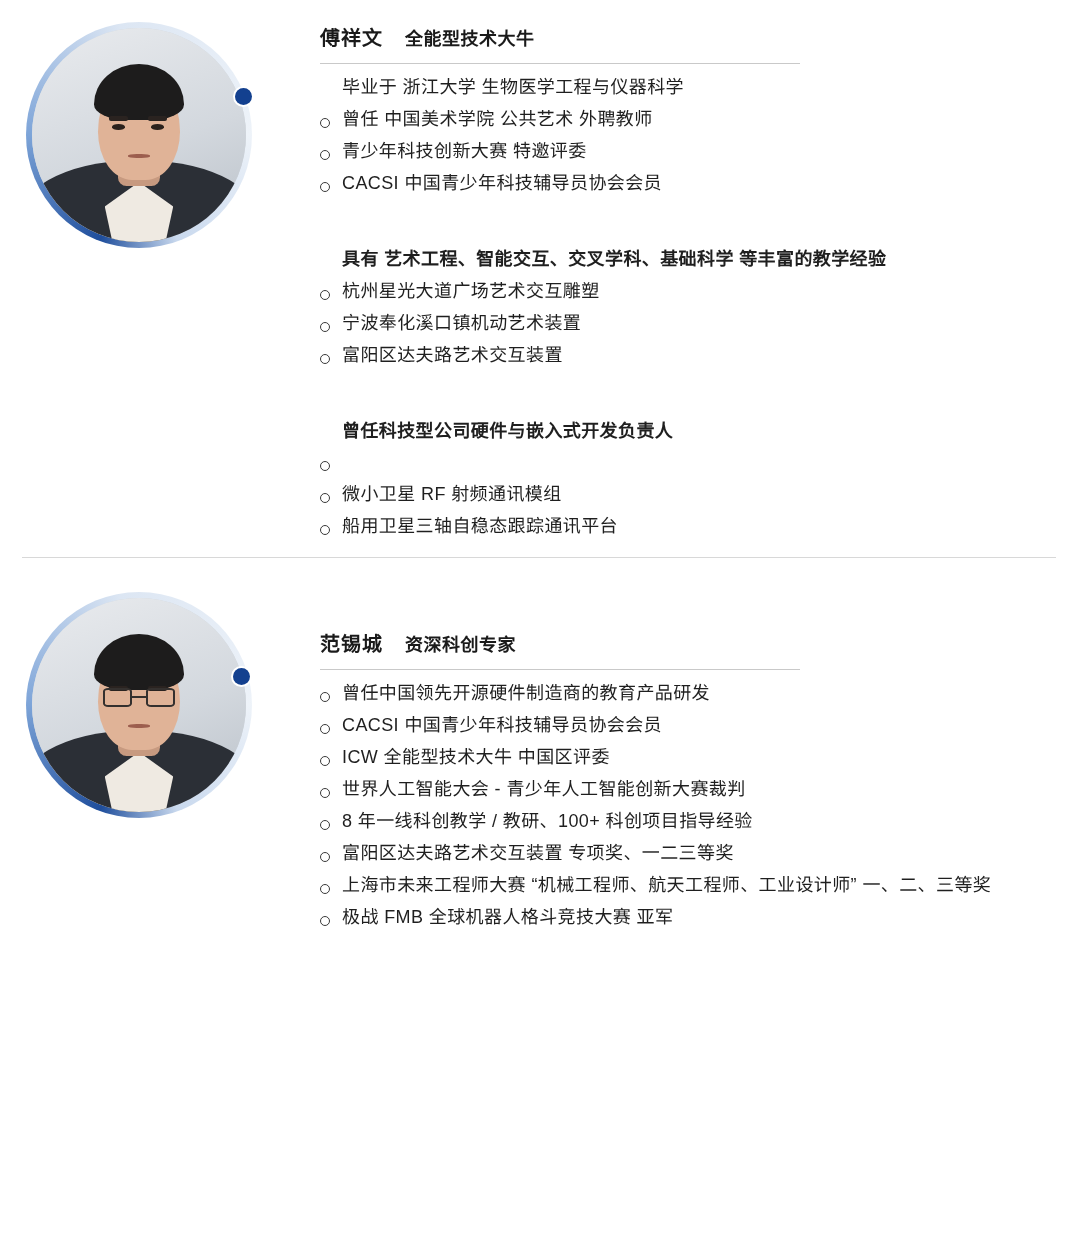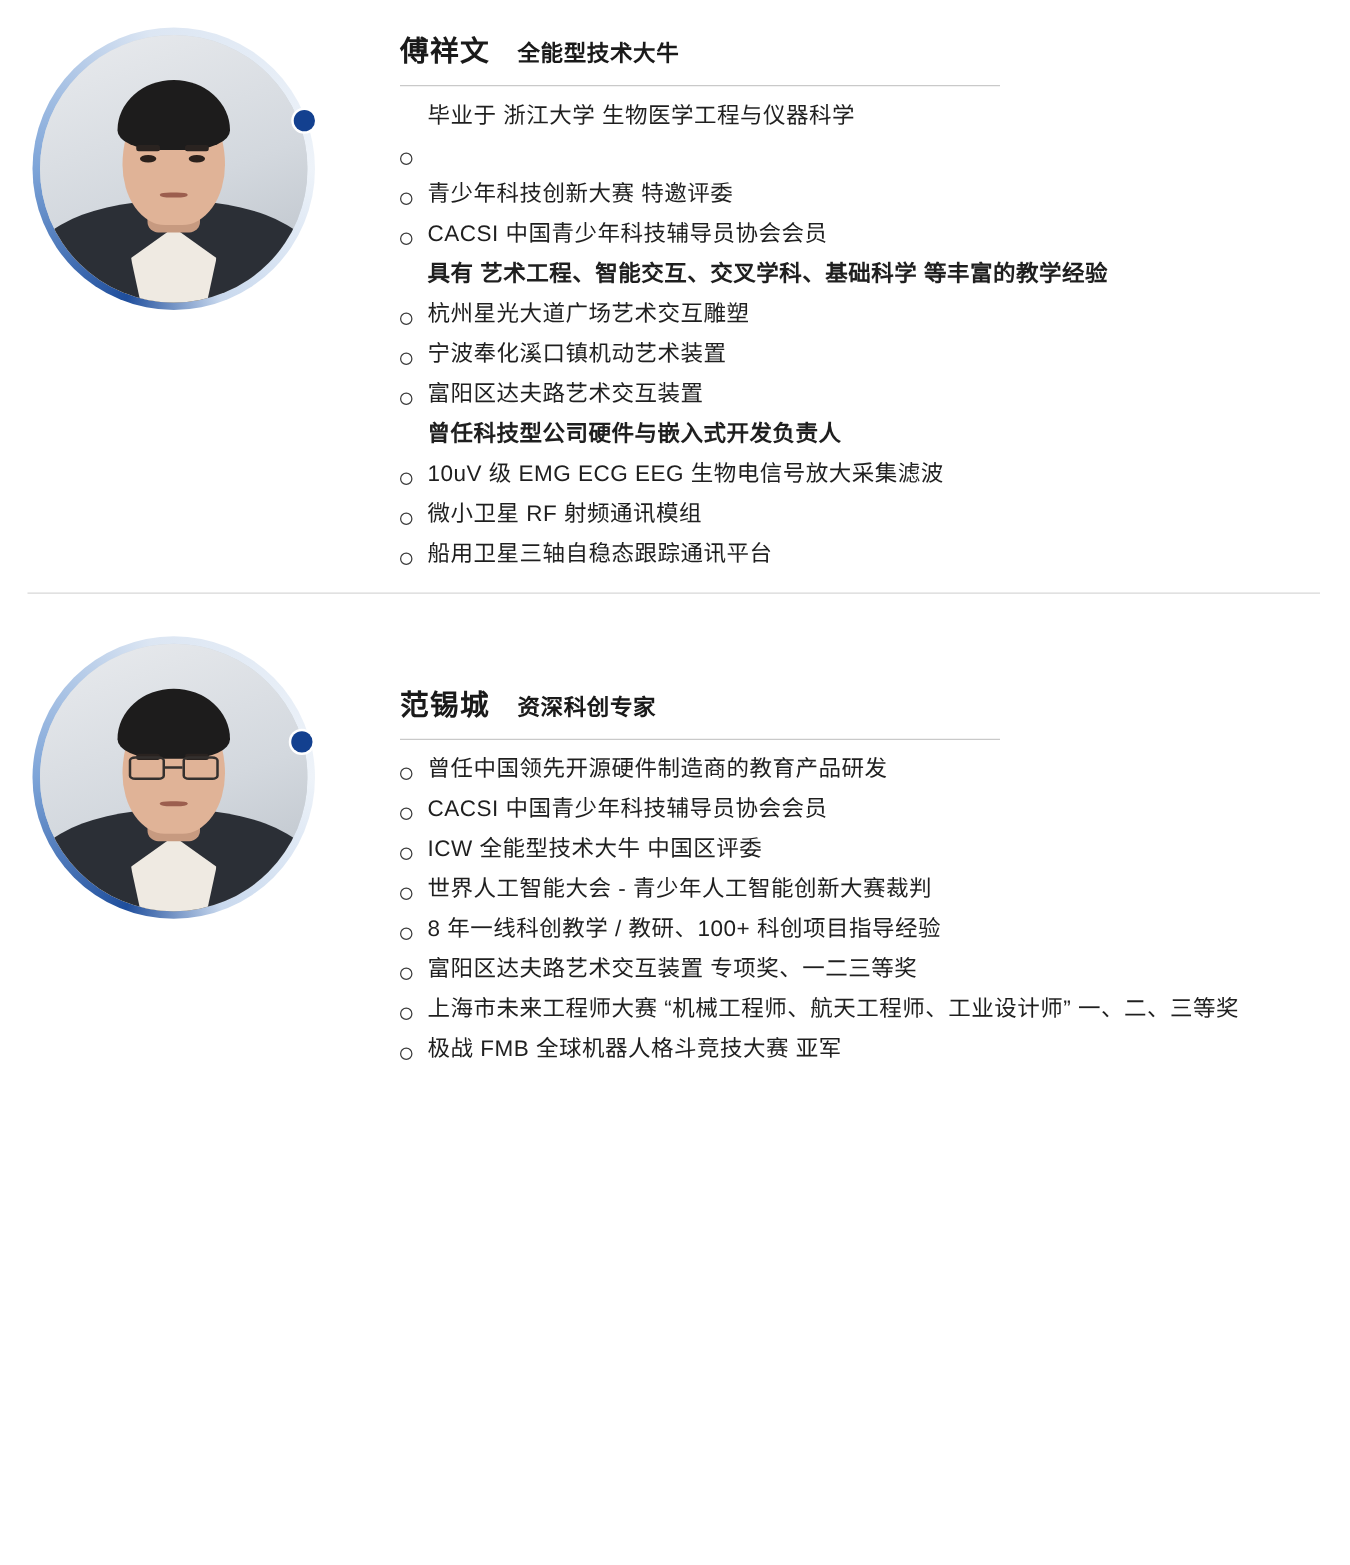--- a/index.html
+++ b/index.html
@@ -197,21 +197,21 @@
 
   .name-row {
     display: flex;
     align-items: baseline;
     gap: 22px;
     padding-bottom: 12px;
     border-bottom: 1px solid #c9c9c9;
     max-width: 480px;
   }
   .name {
-    font-size: 23px;
+    font-size: 20px;
     font-weight: bold;
     color: #1a1a1a;
     letter-spacing: 1px;
   }
   .title {
     font-size: 18px;
     font-weight: bold;
     color: #1a1a1a;
     letter-spacing: 0.5px;
   }
@@ -241,20 +241,21 @@
     margin-top: 7px;
   }
   .bullet.none {
     border-color: transparent;
   }
   li.plain {
     padding-top: 18px;
   }
   li.plain .text {
     font-weight: bold;
+    margin-top: 44px;
   }
   li.first {
     padding-top: 22px;
   }
   .text {
     display: block;
   }
 </style>
 </head>
 <body>
@@ -288,20 +289,21 @@
         <span class="name">傅祥文</span>
         <span class="title">全能型技术大牛</span>
       </div>
       <ul class="lines">
         <li class="first">
           <span class="bullet none"></span>
           <span class="text">毕业于 浙江大学 生物医学工程与仪器科学</span>
         </li>
         <li>
           <span class="bullet"></span>
+          <span class="text">曾任 中国美术学院 公共艺术 外聘教师</span>
         </li>
         <li>
           <span class="bullet"></span>
           <span class="text">青少年科技创新大赛 特邀评委</span>
         </li>
         <li>
           <span class="bullet"></span>
           <span class="text">CACSI 中国青少年科技辅导员协会会员</span>
         </li>
         <li class="plain">
@@ -319,21 +321,20 @@
         <li>
           <span class="bullet"></span>
           <span class="text">富阳区达夫路艺术交互装置</span>
         </li>
         <li class="plain">
           <span class="bullet none"></span>
           <span class="text">曾任科技型公司硬件与嵌入式开发负责人</span>
         </li>
         <li>
           <span class="bullet"></span>
-          <span class="text">10uV 级 EMG ECG EEG 生物电信号放大采集滤波</span>
         </li>
         <li>
           <span class="bullet"></span>
           <span class="text">微小卫星 RF 射频通讯模组</span>
         </li>
         <li>
           <span class="bullet"></span>
           <span class="text">船用卫星三轴自稳态跟踪通讯平台</span>
         </li>
       </ul>

